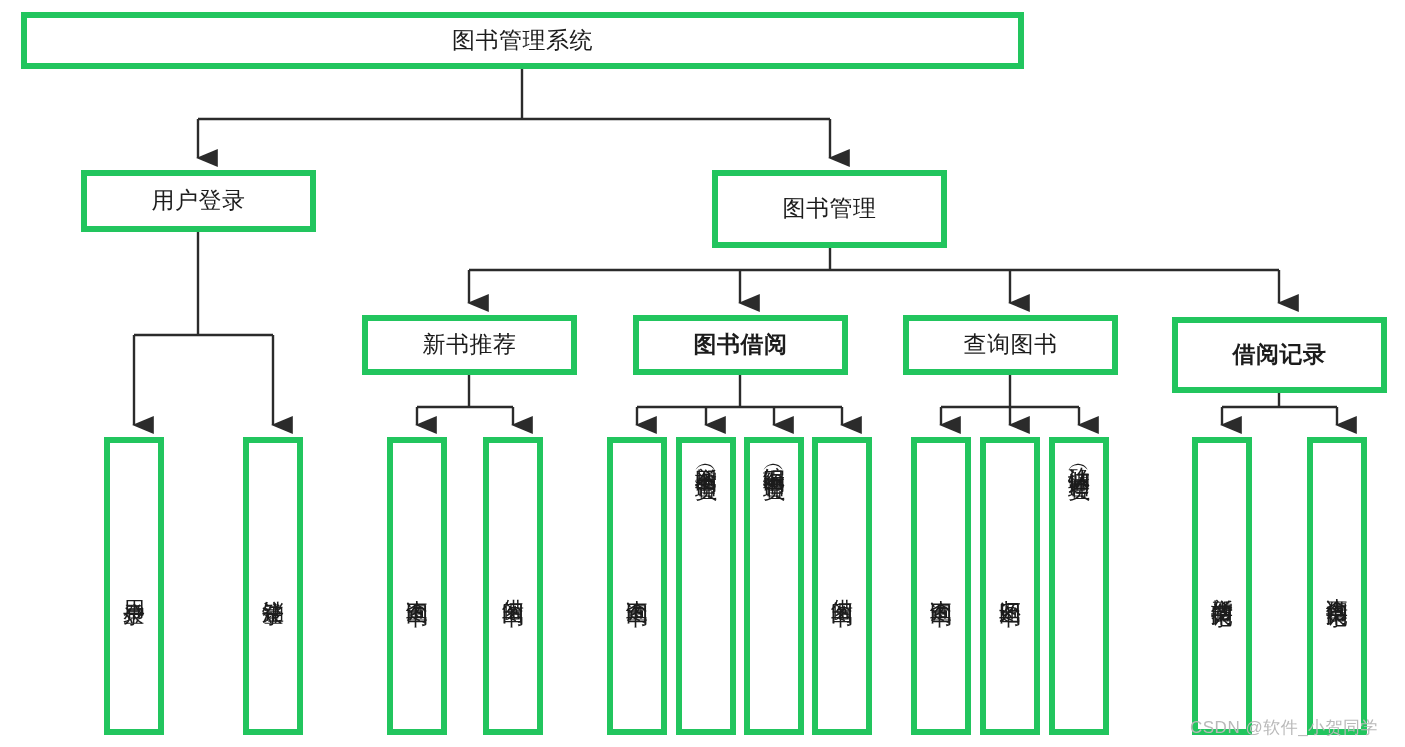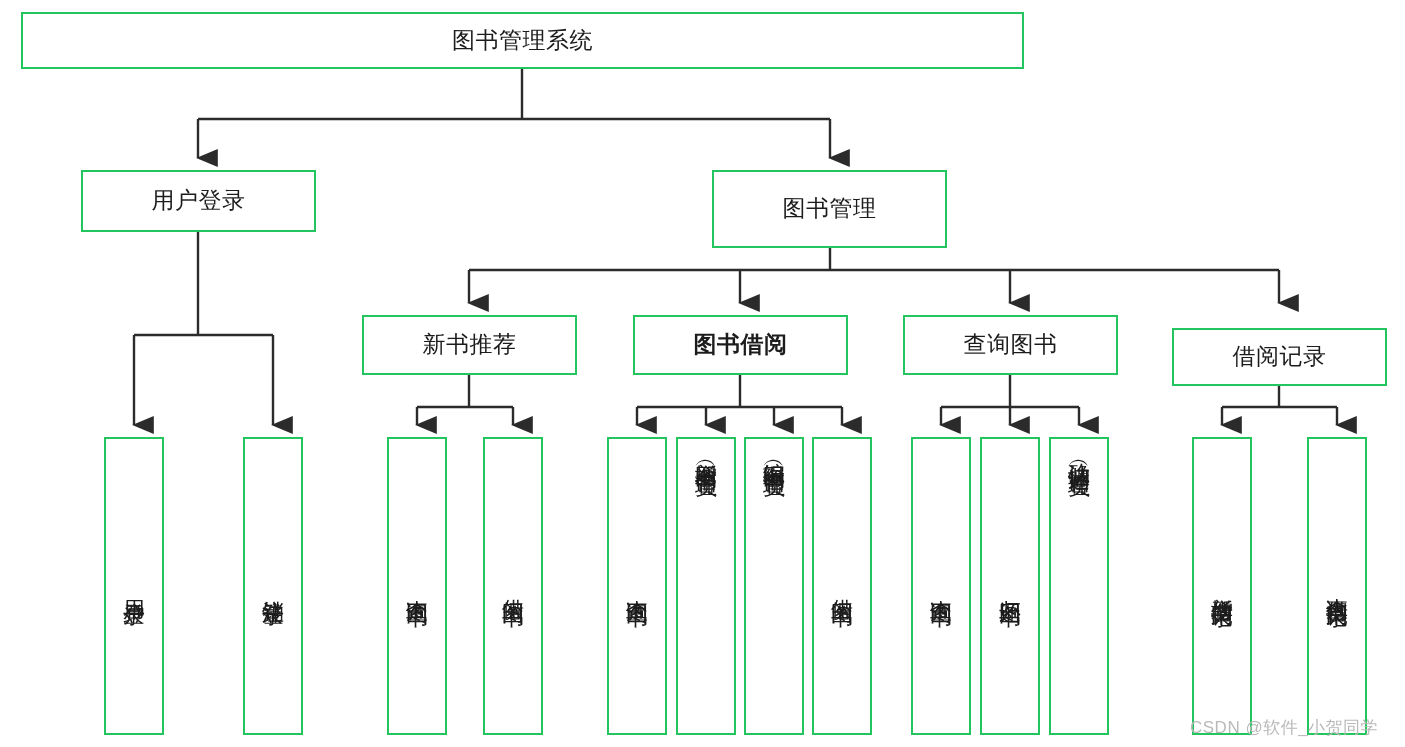--- a/index.html
+++ b/index.html
@@ -21,21 +21,21 @@
     position: absolute;
     left: 0;
     top: 0;
     width: 1405px;
     height: 747px;
     pointer-events: none;
   }
   .node {
     position: absolute;
     box-sizing: border-box;
-    border: 2px solid #22c55e;
+    border: 6px solid #22c55e;
     background: #ffffff;
     display: flex;
     align-items: center;
     justify-content: center;
     color: #1c1c1c;
     z-index: 2;
   }
   .node .lbl {
     display: block;
     text-align: center;
@@ -144,21 +144,21 @@
 
   <div class="node horiz" style="left:362px; top:315px; width:215px; height:60px;">
     <span class="lbl">新书推荐</span>
   </div>
   <div class="node horiz" style="left:633px; top:315px; width:215px; height:60px;font-weight:bold;">
     <span class="lbl">图书借阅</span>
   </div>
   <div class="node horiz" style="left:903px; top:315px; width:215px; height:60px;">
     <span class="lbl">查询图书</span>
   </div>
-  <div class="node horiz" style="left:1172px; top:328px; width:215px; height:58px;">
+  <div class="node horiz" style="left:1172px; top:317px; width:215px; height:76px;font-weight:bold;">
     <span class="lbl">借阅记录</span>
   </div>
 
   <div class="node vert centered" style="left:104px; top:437px; width:60px; height:298px;">
     <span class="lbl">用户登录</span>
   </div>
   <div class="node vert centered" style="left:243px; top:437px; width:60px; height:298px;">
     <span class="lbl">注销登录</span>
   </div>
 

